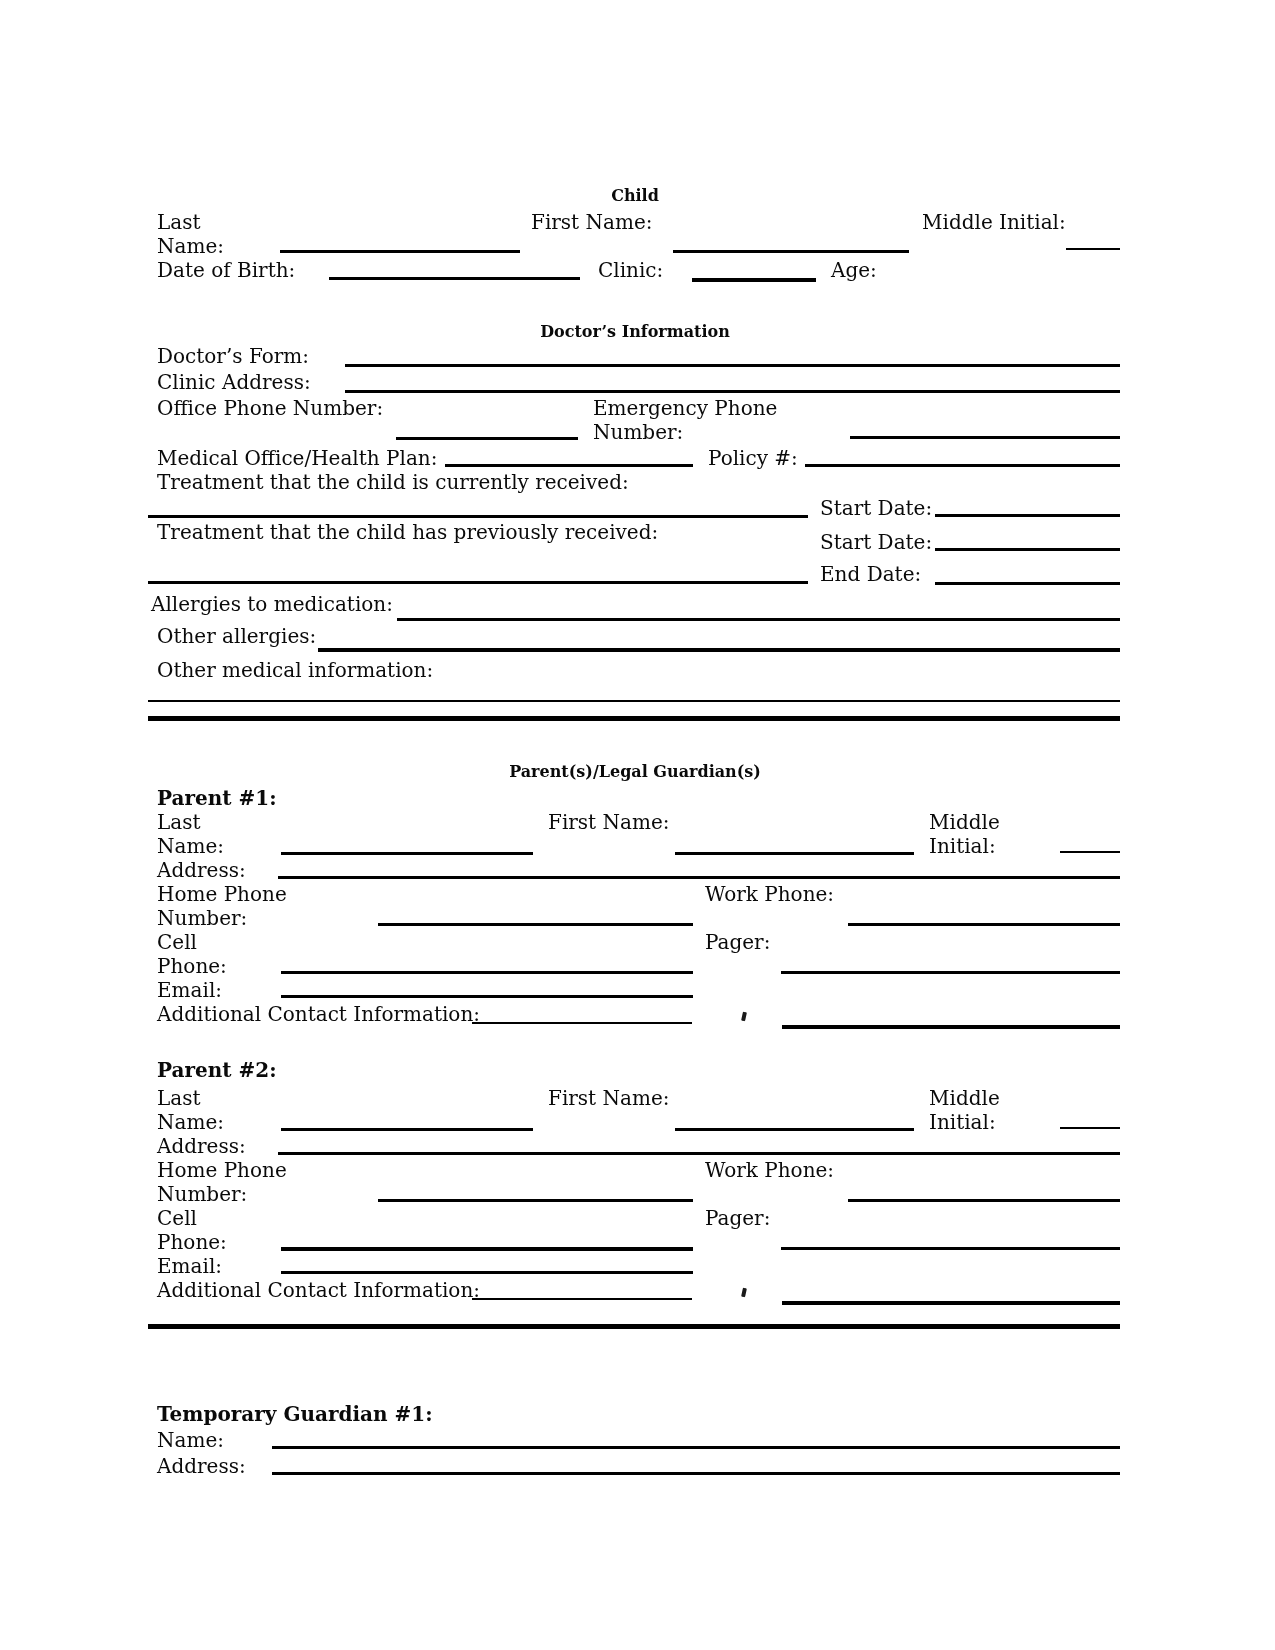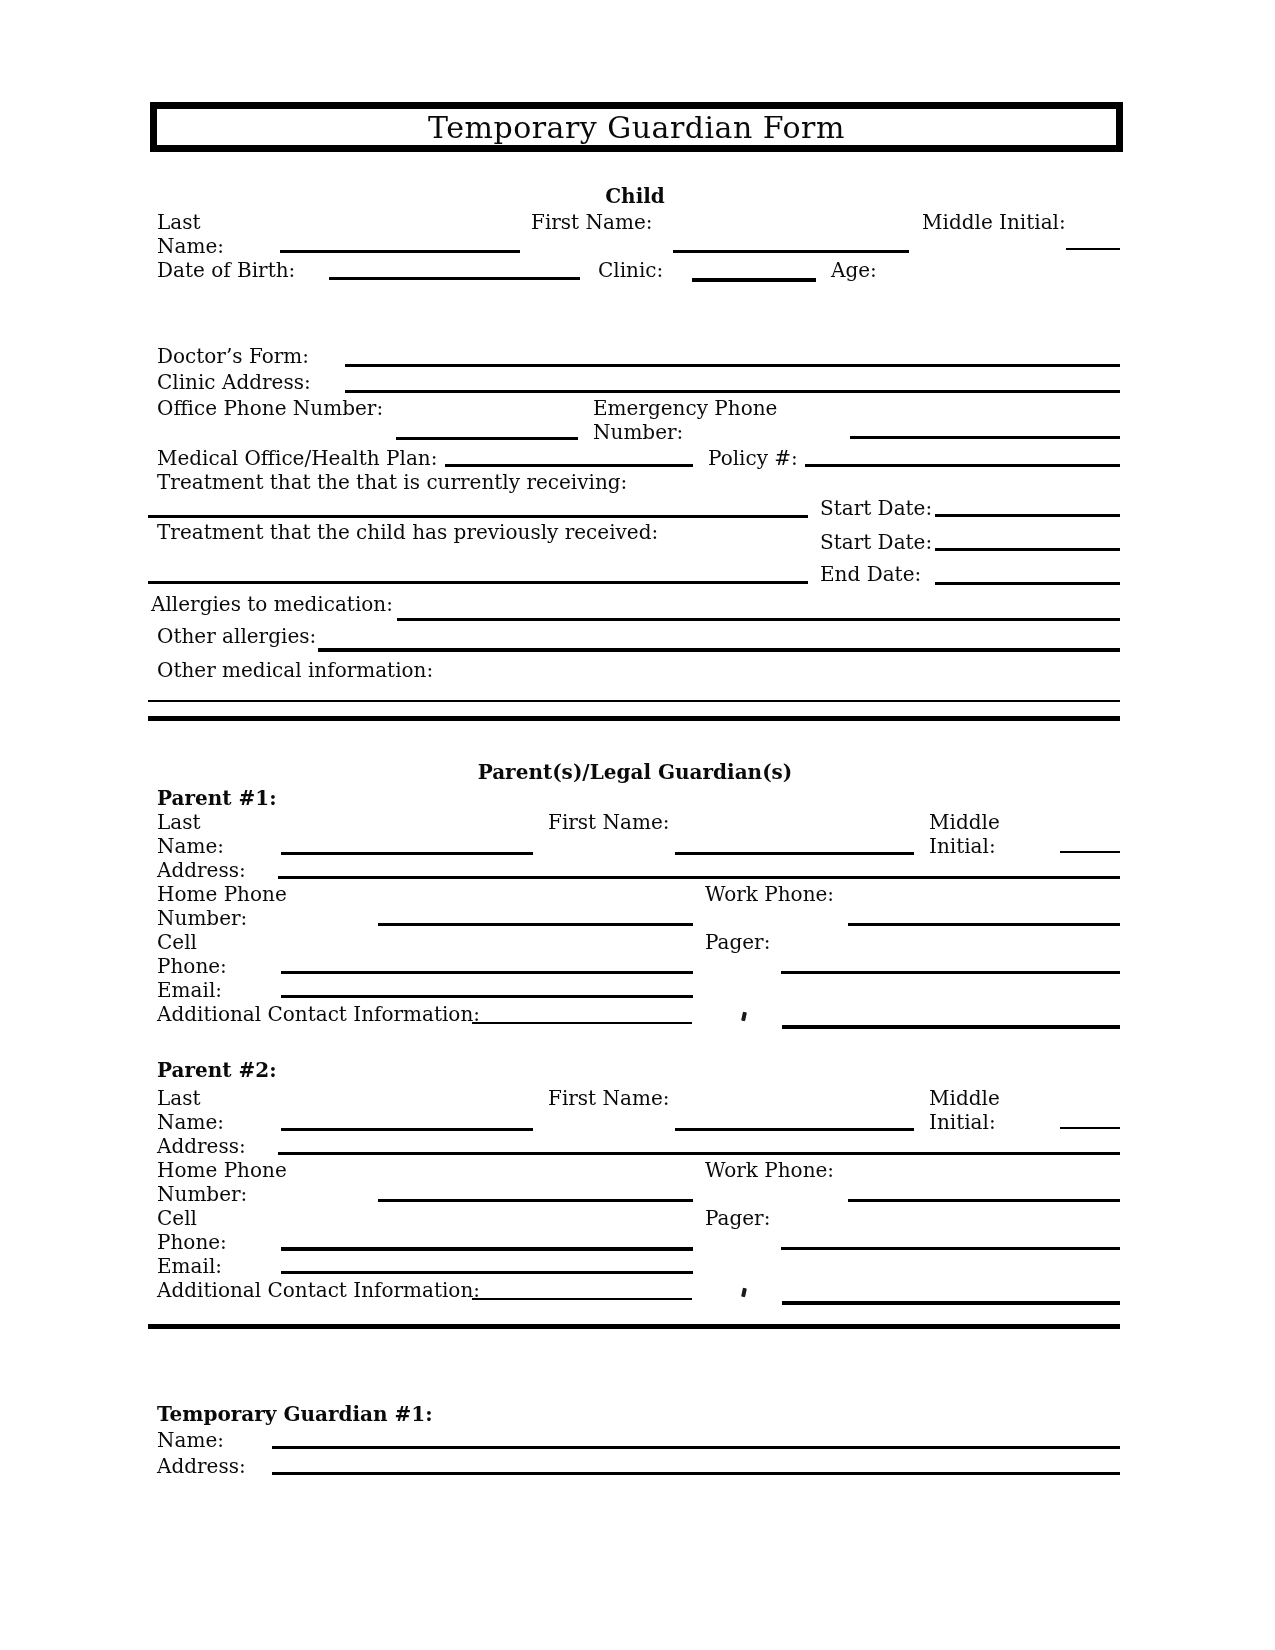--- a/index.html
+++ b/index.html
@@ -20,72 +20,70 @@
     margin:0;font-size:30px;font-weight:400;letter-spacing:0.5px;
     font-family:"DejaVu Serif","Liberation Serif",serif;
   }
   .lbl{
     position:absolute;
     font-size:20px;line-height:24px;white-space:nowrap;
   }
   .b{font-weight:bold;}
   .hd{
     position:absolute;left:150px;width:970px;text-align:center;
-    font-size:20px;line-height:24px;font-weight:bold;
+    font-size:16px;line-height:24px;font-weight:bold;
   }
   .ln{position:absolute;background:#000000;}
   .mark{
     position:absolute;width:4px;height:9px;background:#1a1a1a;
     transform:rotate(12deg);border-radius:1px;
   }
 </style>
 </head>
 <body>
 
 <div class="page">
 
-  <div class="title-box">
-    <h1>Temporary Guardian Form</h1>
-  </div>
 
   <div class="hd" style="top:184px">Child</div>
 
   <div class="lbl" style="left:157px;top:210px">Last</div>
   <div class="lbl" style="left:157px;top:234px">Name:</div>
   <div class="lbl" style="left:531px;top:210px">First Name:</div>
   <div class="lbl" style="left:922px;top:210px">Middle Initial:</div>
   <div class="ln" style="left:280px;top:250px;width:240px;height:3px"></div>
   <div class="ln" style="left:673px;top:250px;width:236px;height:3px"></div>
   <div class="ln" style="left:1066px;top:248px;width:54px;height:2px"></div>
 
   <div class="lbl" style="left:157px;top:258px">Date of Birth:</div>
   <div class="ln" style="left:329px;top:277px;width:251px;height:3px"></div>
   <div class="lbl" style="left:598px;top:258px">Clinic:</div>
   <div class="ln" style="left:692px;top:278px;width:124px;height:4px"></div>
   <div class="lbl" style="left:831px;top:258px">Age:</div>
 
+  <div class="hd" style="top:320px">Doctor’s Information</div>
 
   <div class="lbl" style="left:157px;top:344px">Doctor’s Form:</div>
   <div class="ln" style="left:345px;top:364px;width:775px;height:3px"></div>
 
   <div class="lbl" style="left:157px;top:370px">Clinic Address:</div>
   <div class="ln" style="left:345px;top:390px;width:775px;height:3px"></div>
 
   <div class="lbl" style="left:157px;top:396px">Office Phone Number:</div>
   <div class="lbl" style="left:593px;top:396px">Emergency Phone</div>
   <div class="lbl" style="left:593px;top:420px">Number:</div>
   <div class="ln" style="left:396px;top:437px;width:182px;height:3px"></div>
   <div class="ln" style="left:850px;top:436px;width:270px;height:3px"></div>
 
   <div class="lbl" style="left:157px;top:446px">Medical Office/Health Plan:</div>
   <div class="ln" style="left:445px;top:464px;width:248px;height:3px"></div>
   <div class="lbl" style="left:708px;top:446px">Policy #:</div>
   <div class="ln" style="left:805px;top:464px;width:315px;height:3px"></div>
 
-  <div class="lbl" style="left:157px;top:470px">Treatment that the that is currently receiving:</div>
+  <div class="lbl" style="left:157px;top:470px">Treatment that the child is currently received:</div>
   <div class="lbl" style="left:820px;top:496px">Start Date:</div>
   <div class="ln" style="left:935px;top:514px;width:185px;height:3px"></div>
   <div class="ln" style="left:148px;top:515px;width:660px;height:3px"></div>
 
   <div class="lbl" style="left:157px;top:520px">Treatment that the child has previously received:</div>
   <div class="lbl" style="left:820px;top:530px">Start Date:</div>
   <div class="ln" style="left:935px;top:548px;width:185px;height:3px"></div>
   <div class="lbl" style="left:820px;top:562px">End Date:</div>
   <div class="ln" style="left:148px;top:581px;width:660px;height:3px"></div>
   <div class="ln" style="left:935px;top:582px;width:185px;height:3px"></div>

